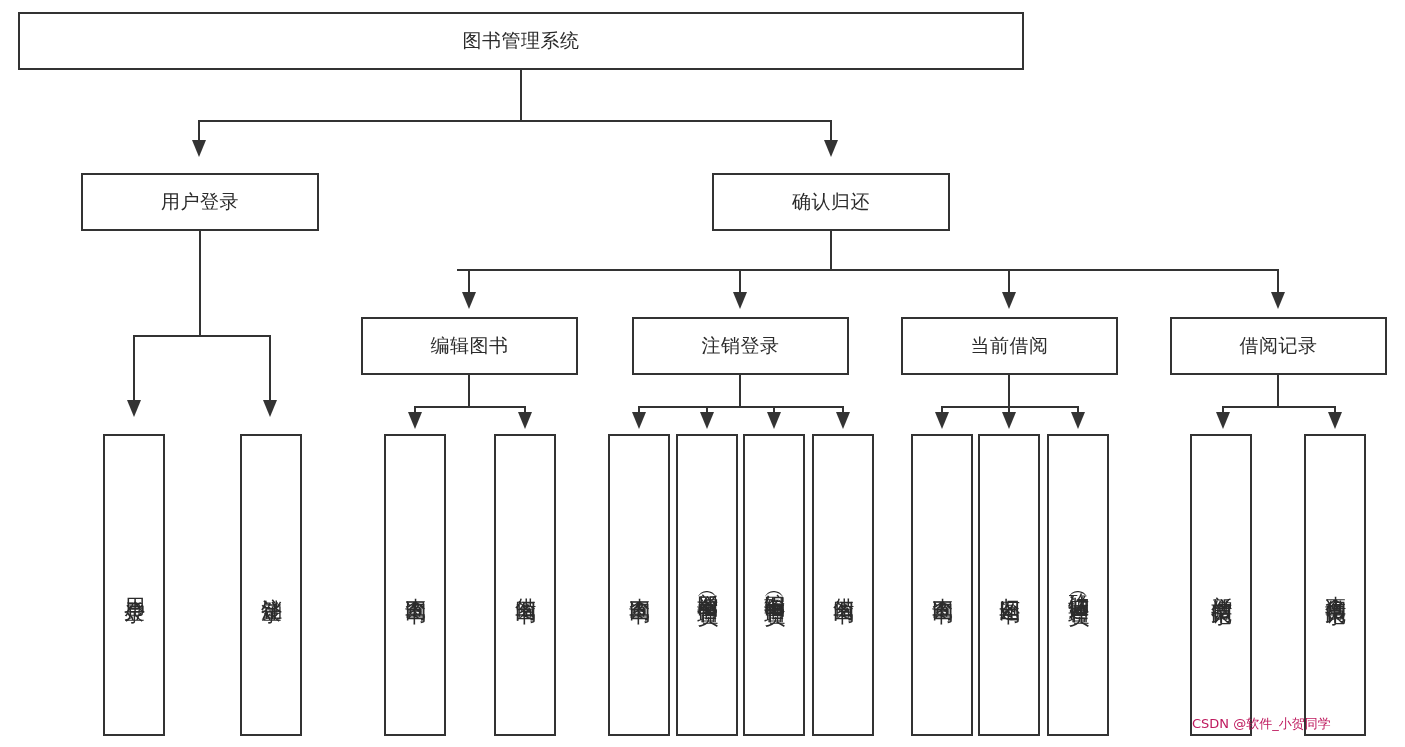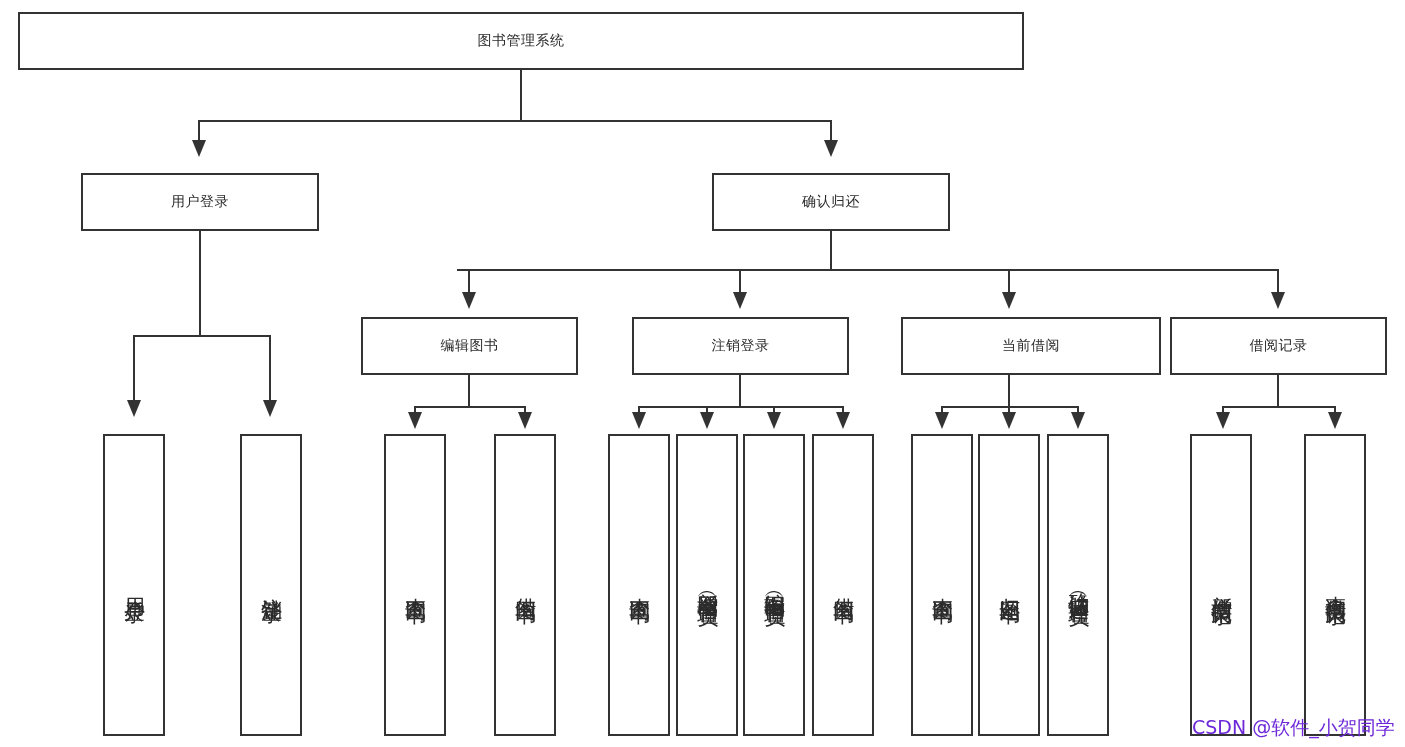--- a/index.html
+++ b/index.html
@@ -24,21 +24,21 @@
     position: absolute;
     box-sizing: border-box;
     background: #ffffff;
     border: 2px solid #333333;
     display: flex;
     align-items: center;
     justify-content: center;
   }
   .node .label {
     color: #2b2b2b;
-    font-size: 14px;
+    font-size: 19px;
     line-height: 1.25;
     letter-spacing: 0.5px;
     white-space: nowrap;
     text-align: center;
   }
 
   
   .node.h .label {
     writing-mode: horizontal-tb;
   }
@@ -70,22 +70,22 @@
     width: 0;
     height: 0;
     border-left: 7px solid transparent;
     border-right: 7px solid transparent;
     border-top: 17px solid #333333;
   }
 
   
   #watermark {
     position: absolute;
-    color: #6d28d9;
-    font-size: 19px;
+    color: #be185d;
+    font-size: 13px;
     white-space: nowrap;
     user-select: none;
   }
 </style>
 </head>
 <body>
 
 <div id="canvas">
 
   <div class="node h" style="left:18px; top:12px; width:1006px; height:58px;">
@@ -133,21 +133,21 @@
   <div class="arrow" style="left:1271px; top:292px;"></div>
 
   <div class="node h" style="left:361px; top:317px; width:217px; height:58px;">
     <span class="label">编辑图书</span>
   </div>
 
   <div class="node h" style="left:632px; top:317px; width:217px; height:58px;">
     <span class="label">注销登录</span>
   </div>
 
-  <div class="node h" style="left:901px; top:317px; width:260px; height:58px;">
+  <div class="node h" style="left:901px; top:317px; width:217px; height:58px;">
     <span class="label">当前借阅</span>
   </div>
 
   <div class="node h" style="left:1170px; top:317px; width:217px; height:58px;">
     <span class="label">借阅记录</span>
   </div>
 
   <div class="line vline" style="left:468px; top:375px; width:2px; height:33px;"></div>
   <div class="line hline" style="left:414px; top:406px; width:112px; height:2px;"></div>
   <div class="line vline" style="left:414px; top:406px; width:2px; height:14px;"></div>

